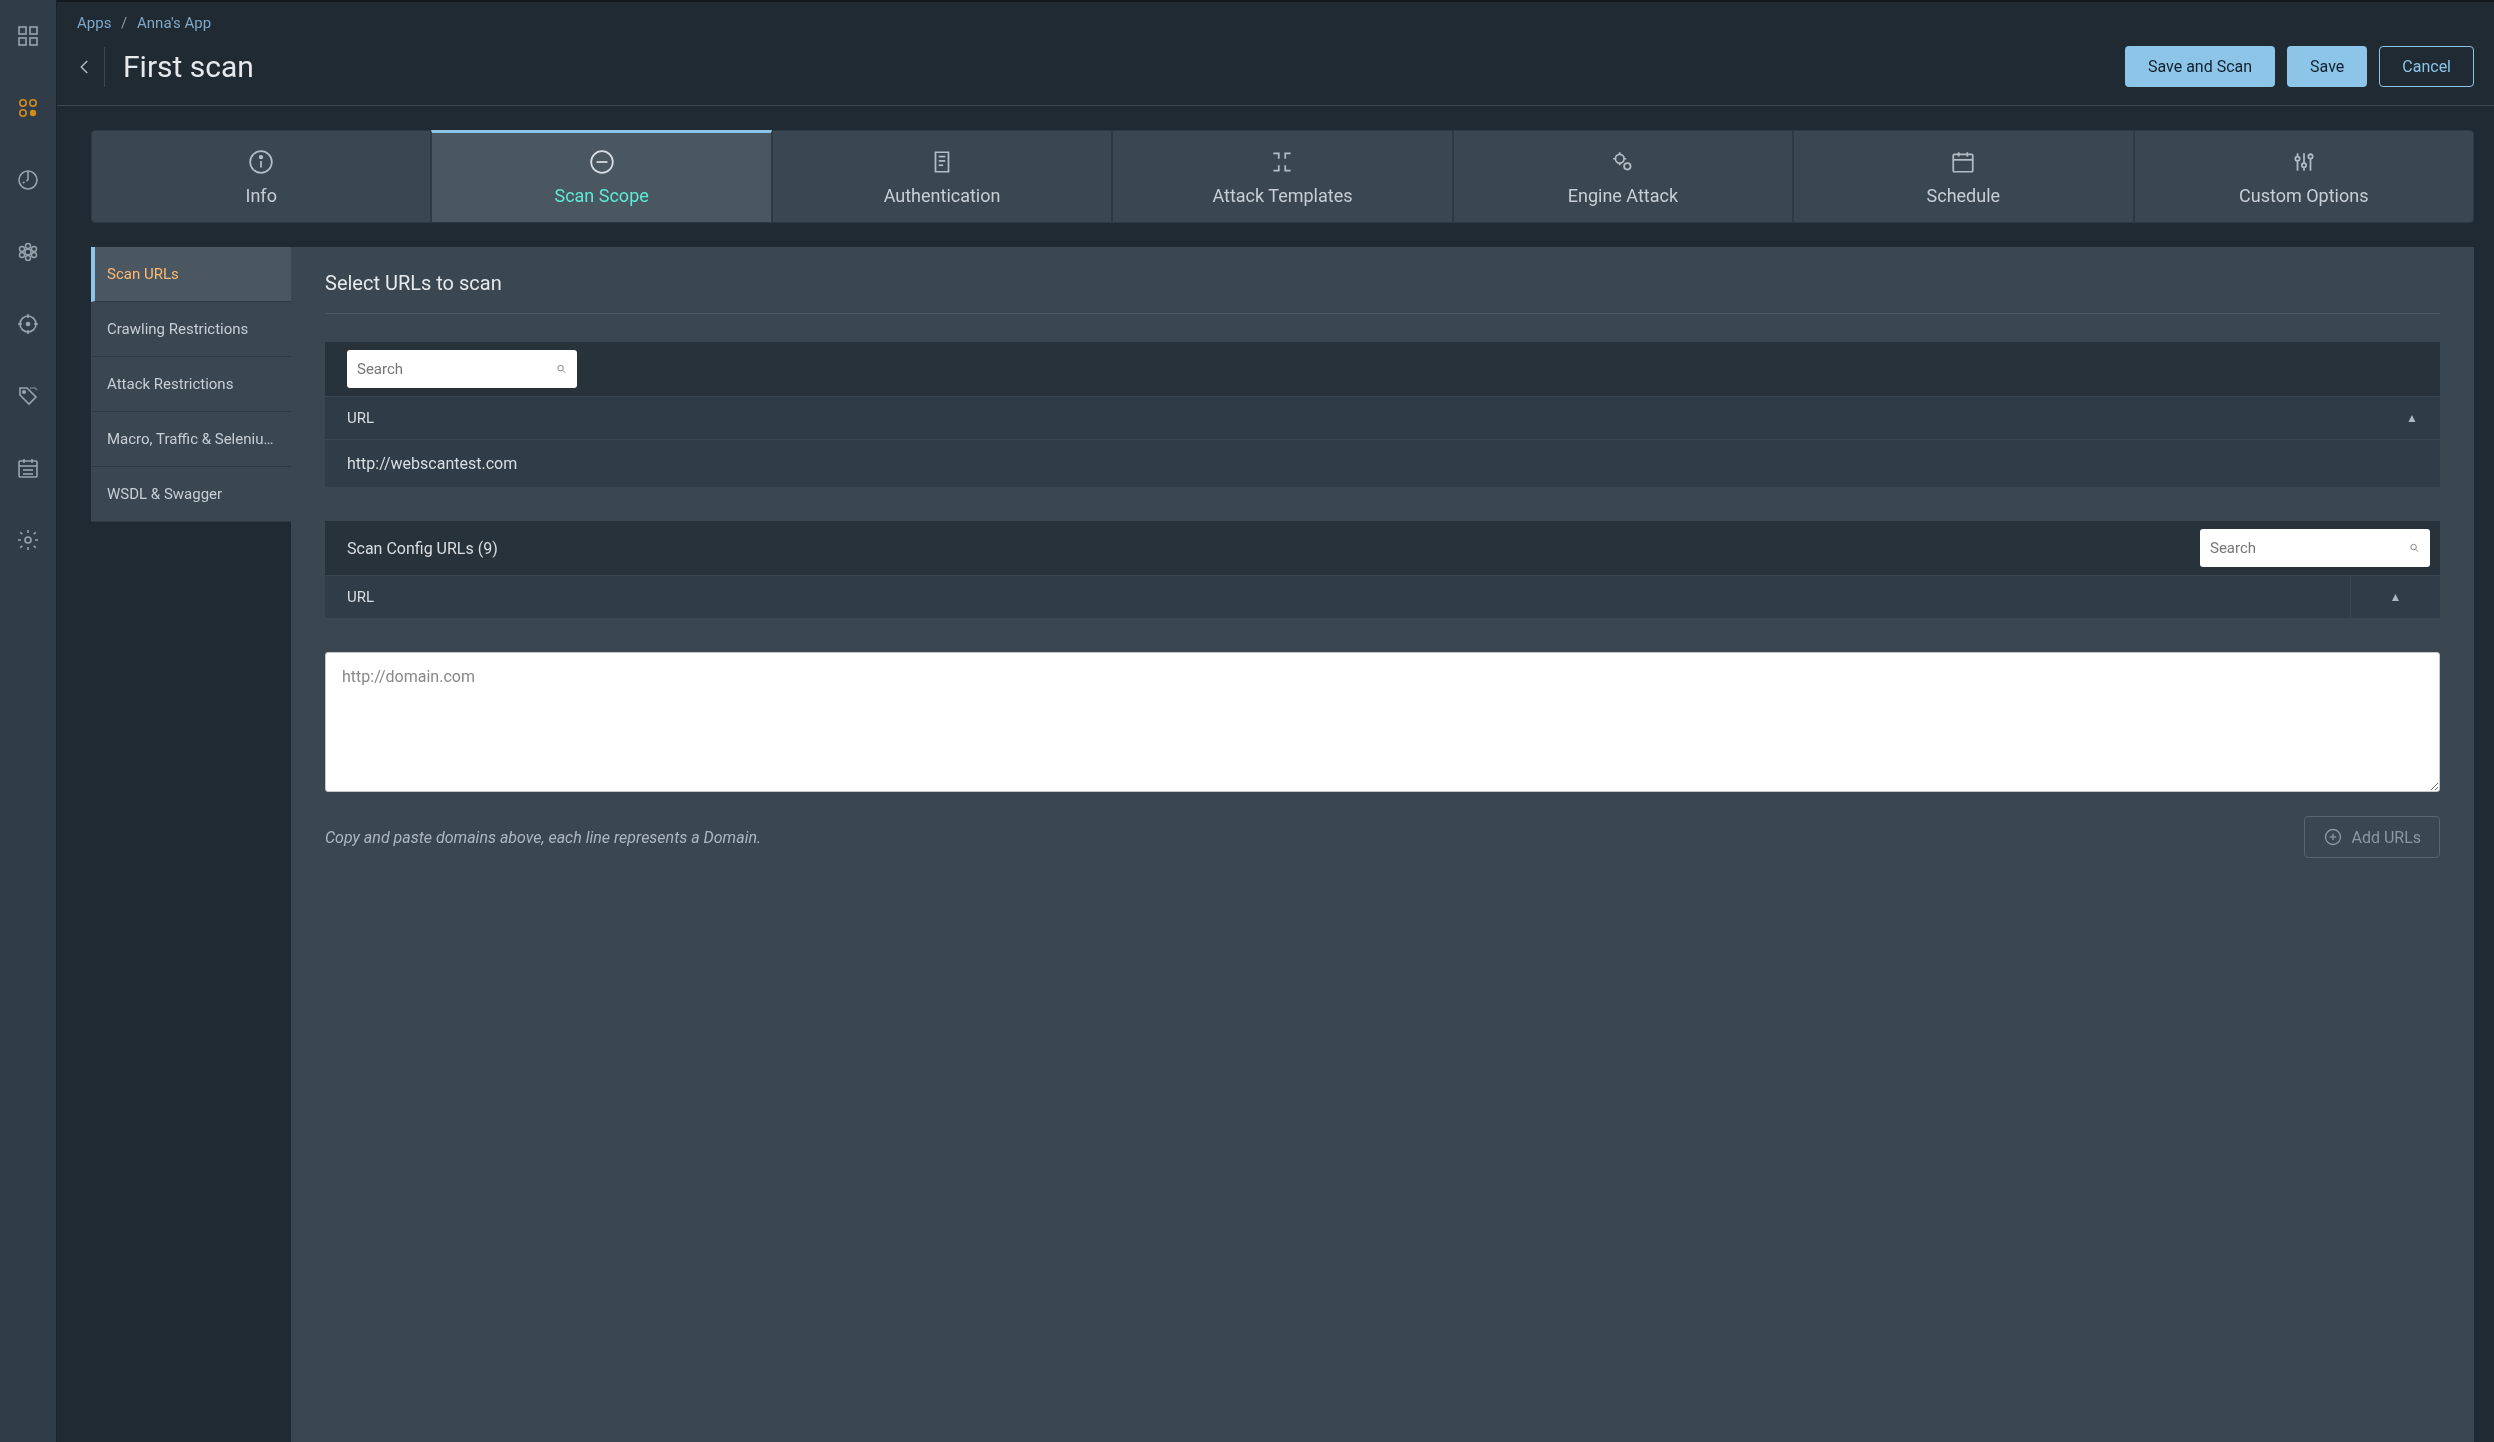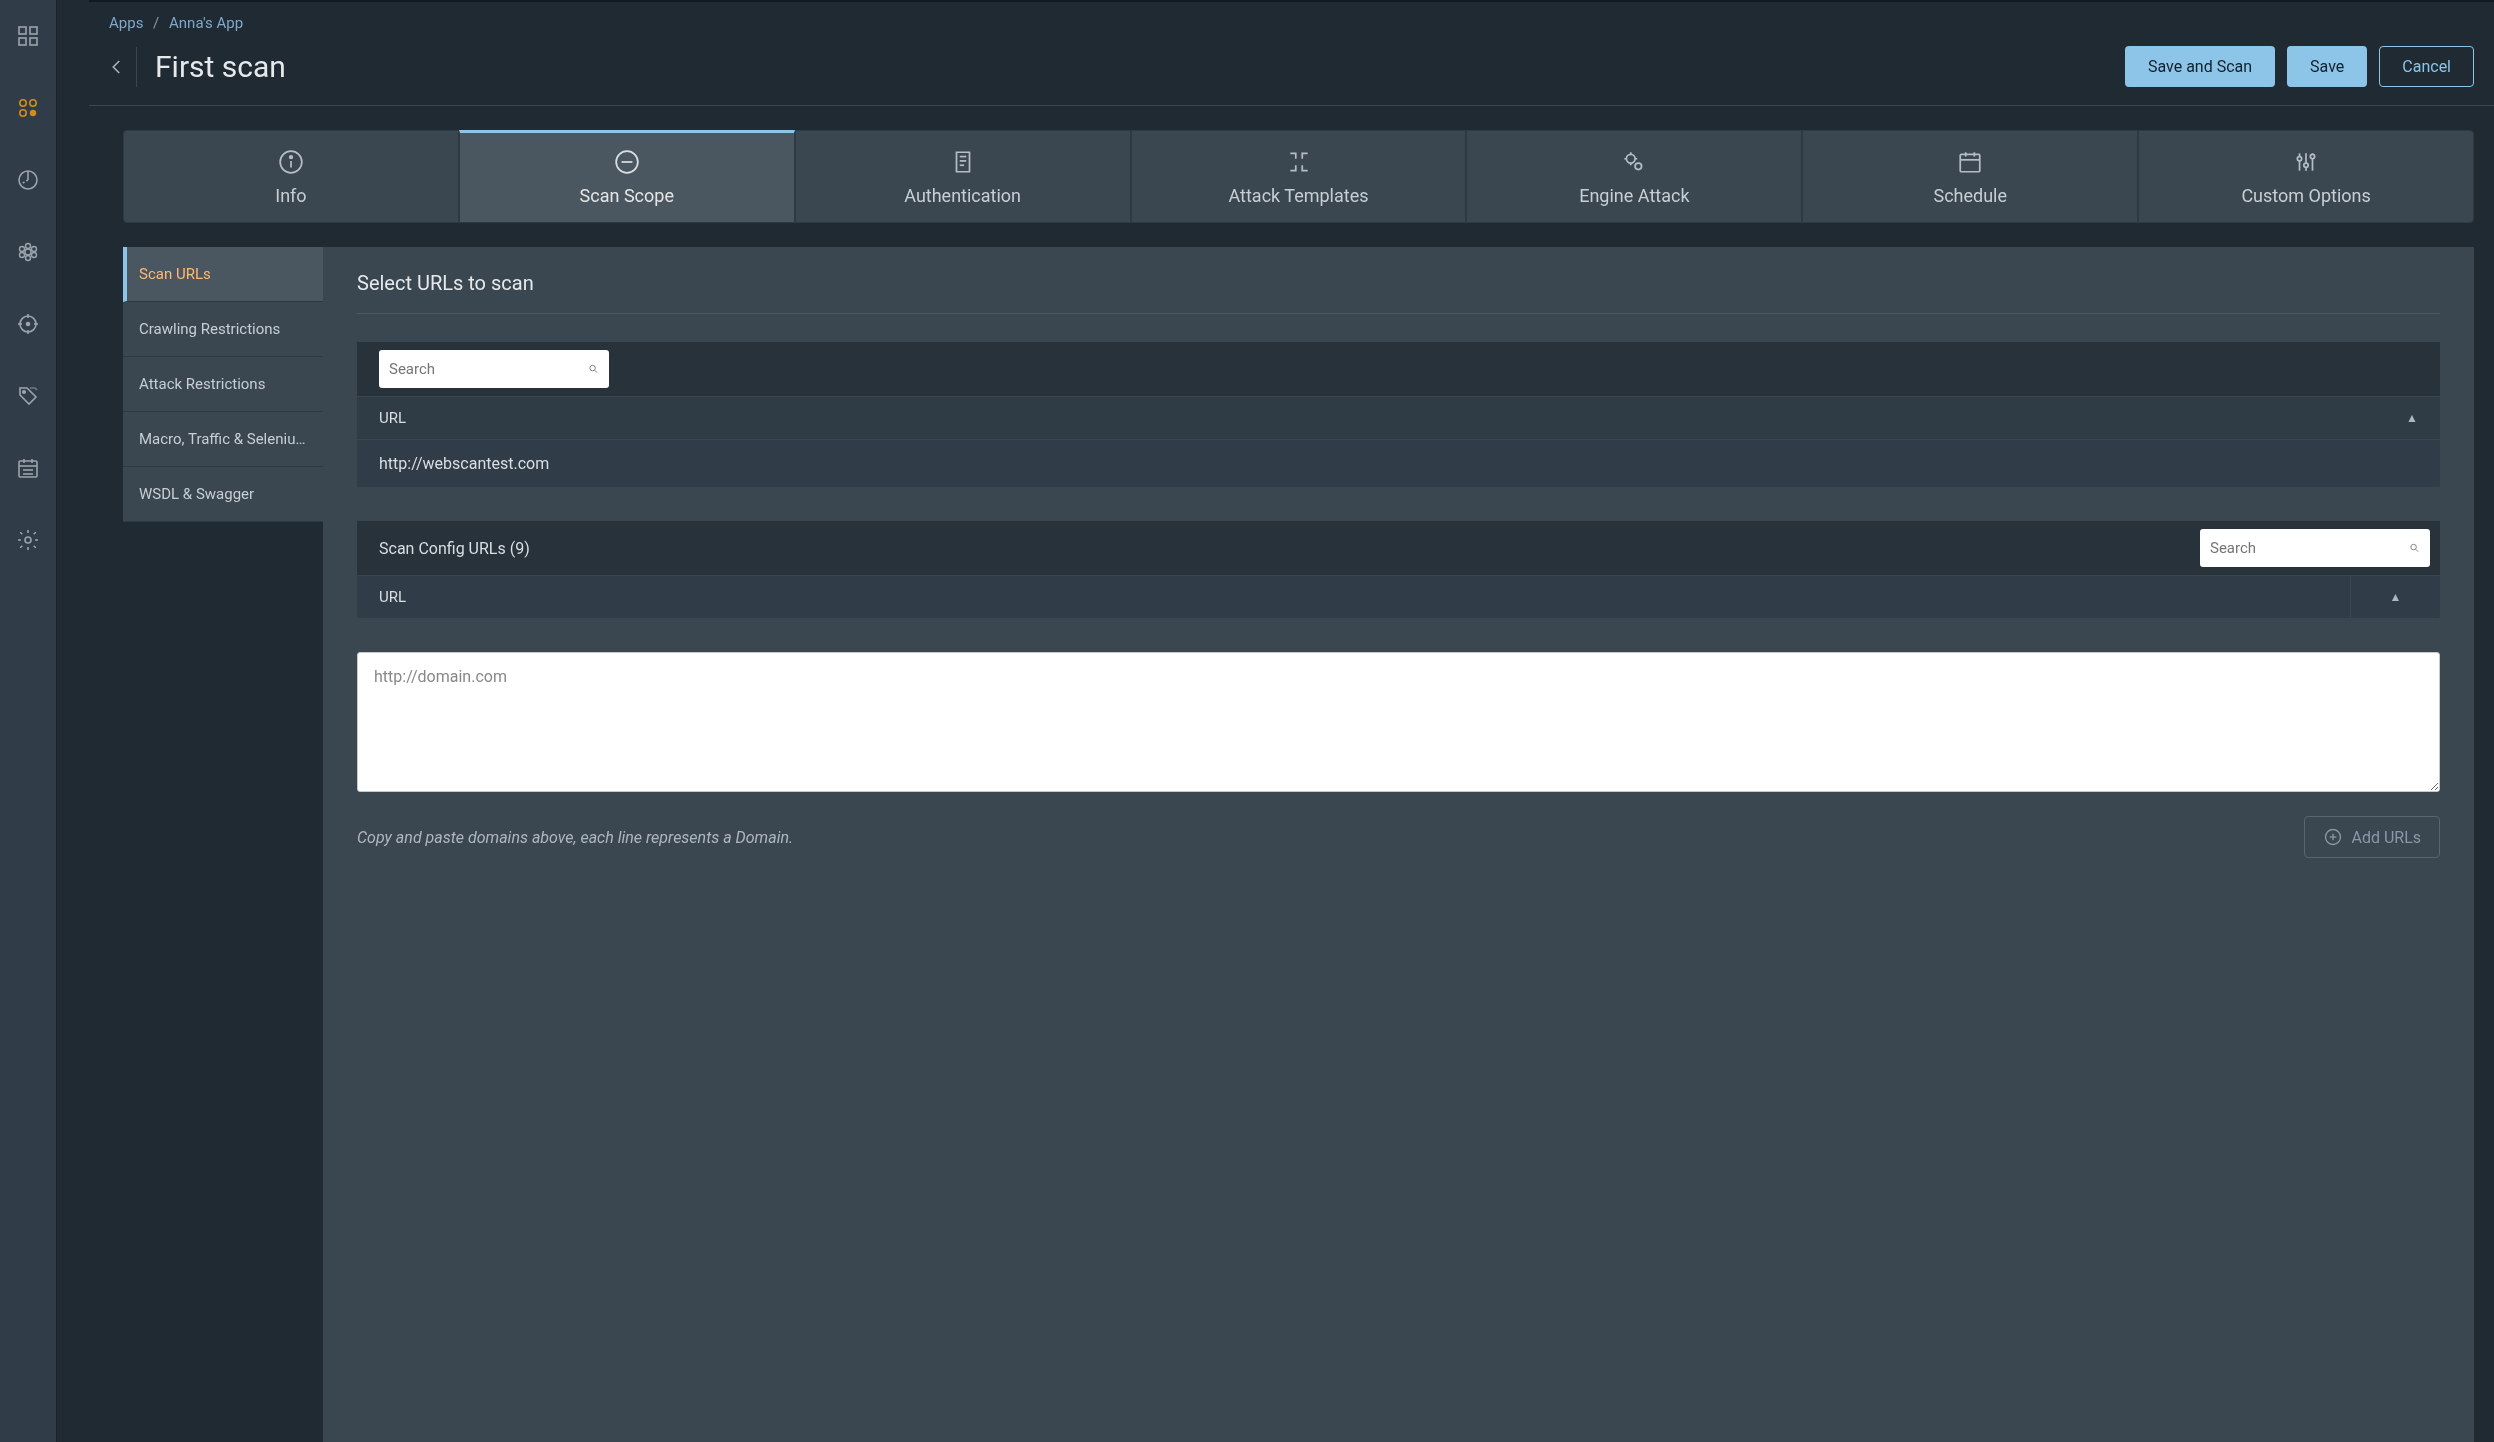--- a/index.html
+++ b/index.html
@@ -26,21 +26,20 @@
   .rail-item.accent { color: #d38b1d; }
   .rail-item svg { width:24px; height:24px; }
 
   
   .main {
     flex:1;
     display:flex;
     flex-direction:column;
     min-width:0;
     position:relative;
-    padding-left:32px;
   }
   .topbar-border { height:2px; background:#121a20; }
   .breadcrumb-row {
     padding: 12px 20px 8px 20px;
     font-size: 15px;
     color:#7fa8c9;
   }
   .breadcrumb-row .sep { color:#8b98a3; padding:0 6px; }
   .breadcrumb-row a { color:#7fa8c9; text-decoration:none; cursor:pointer; }
 
@@ -85,21 +84,21 @@
     color:#c7ced4;
     position:relative;
   }
   .tab:first-child { border-top-left-radius:4px; border-bottom-left-radius:4px; }
   .tab:last-child { border-top-right-radius:4px; border-bottom-right-radius:4px; }
   .tab + .tab { border-left:1px solid #2e3a43; }
   .tab.active {
     background:#4a5660;
     border-top:3px solid #8cc5e7;
     padding-top:16px;
-    color:#e5e5e5;
+    color:#5eead4;
   }
   .tab-icon { display:block; margin:0 auto 10px auto; width:26px; height:26px; color:#b4bdc4; }
   .tab.active .tab-icon { color:#d9dee2; }
   .tab-label { font-size:18px; }
 
   
   .content-area {
     display:flex;
     margin: 24px 20px 0 34px;
     flex:1;

